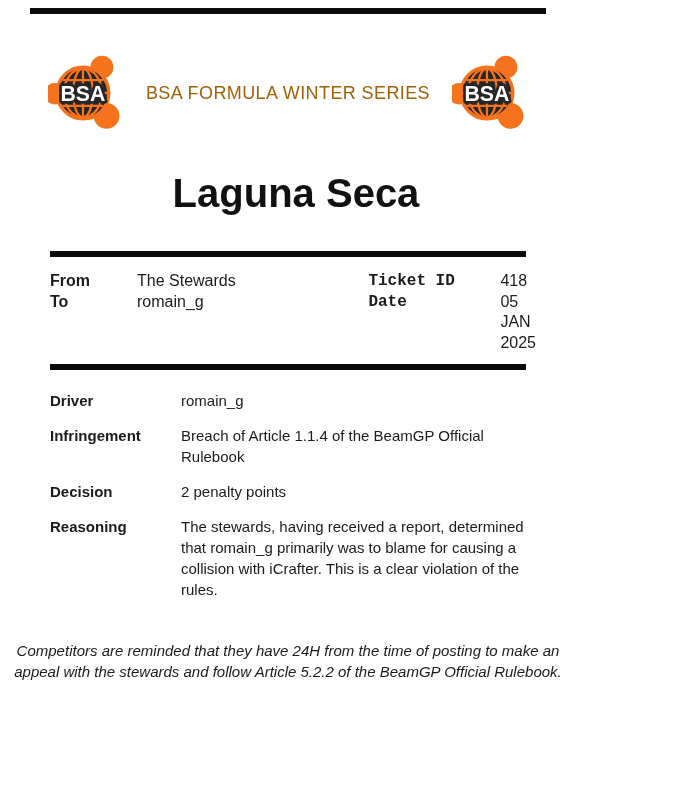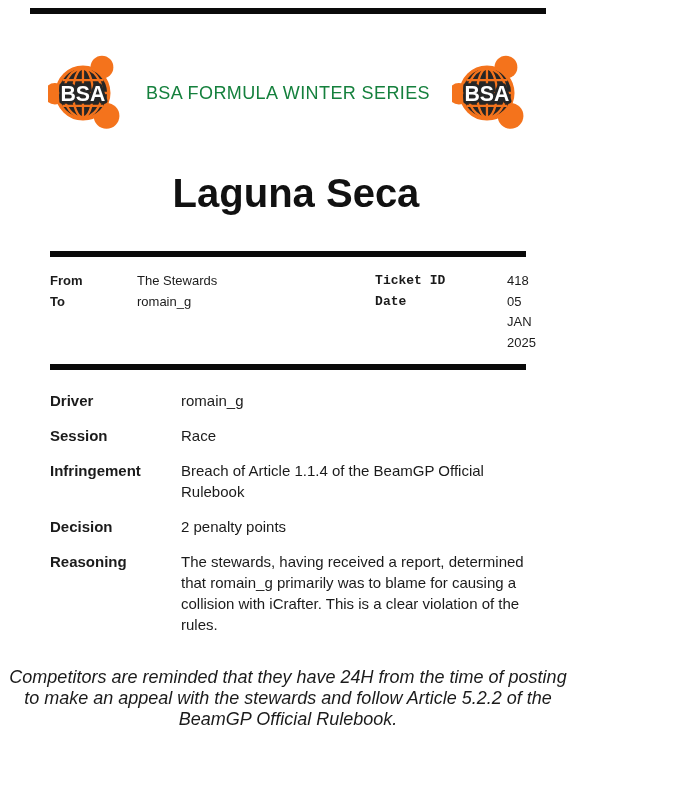--- a/index.html
+++ b/index.html
@@ -29,41 +29,41 @@
     margin-top: 41px;
   }
   .logo { width: 76px; height: 76px; flex: 0 0 auto; }
   .logo svg { width: 76px; height: 76px; display: block; }
   .series-title {
     flex: 1;
     text-align: center;
     font-size: 18px;
     font-weight: 500;
     letter-spacing: 0.4px;
-    color: #15803d;
+    color: #a16207;
   }
   .page-title {
     margin-top: 42px;
     text-align: center;
     font-size: 40px;
     line-height: 40px;
     font-weight: 700;
     color: #111111;
     margin-left: 16px;
   }
   .rule {
     margin: 0 50px;
     height: 6px;
     background: #0a0a0a;
   }
   .rule-1 { margin-top: 38px; }
   .meta {
     display: flex;
     padding: 14px 40px 11px 50px;
-    font-size: 13px;
+    font-size: 16px;
     line-height: 20.5px;
   }
   .meta-left { width: 330px; }
   .meta-right { flex: 1; }
   .kv { display: flex; }
   .meta-left .kv-label { width: 87px; font-weight: 700; }
   .meta-right .kv-label { width: 132px; font-weight: 700; font-family: Liberation Mono, monospace; }
   .kv-value { flex: 1; }
   .fields {
     padding: 20px 52px 0 50px;
@@ -74,25 +74,25 @@
     display: flex;
     margin-bottom: 14px;
   }
   .field-label {
     width: 131px;
     flex: 0 0 131px;
     font-weight: 700;
   }
   .field-value { flex: 1; }
   .footer-notice {
-    margin: 32px auto 0 auto;
+    margin: 40px auto 0 auto;
     max-width: 585px;
     text-align: center;
     font-style: italic;
-    font-size: 18px;
+    font-size: 15px;
     line-height: 21px;
     color: #1b1b1b;
   }
 </style>
 </head>
 <body>
 
 <div class="page">
 
   <div class="top-rule"></div>
@@ -169,24 +169,20 @@
   </div>
 
   <div class="rule"></div>
 
   <div class="fields">
     <div class="field-row">
       <span class="field-label">Driver</span>
       <span class="field-value">romain_g</span>
     </div>
     <div class="field-row">
-      <span class="field-label">Session</span>
-      <span class="field-value">Race</span>
-    </div>
-    <div class="field-row">
       <span class="field-label">Infringement</span>
       <span class="field-value">Breach of Article 1.1.4 of the BeamGP Official Rulebook</span>
     </div>
     <div class="field-row">
       <span class="field-label">Decision</span>
       <span class="field-value">2 penalty points</span>
     </div>
     <div class="field-row">
       <span class="field-label">Reasoning</span>
       <span class="field-value">The stewards, having received a report, determined that romain_g primarily was to blame for causing a collision with iCrafter. This is a clear violation of the rules.</span>

